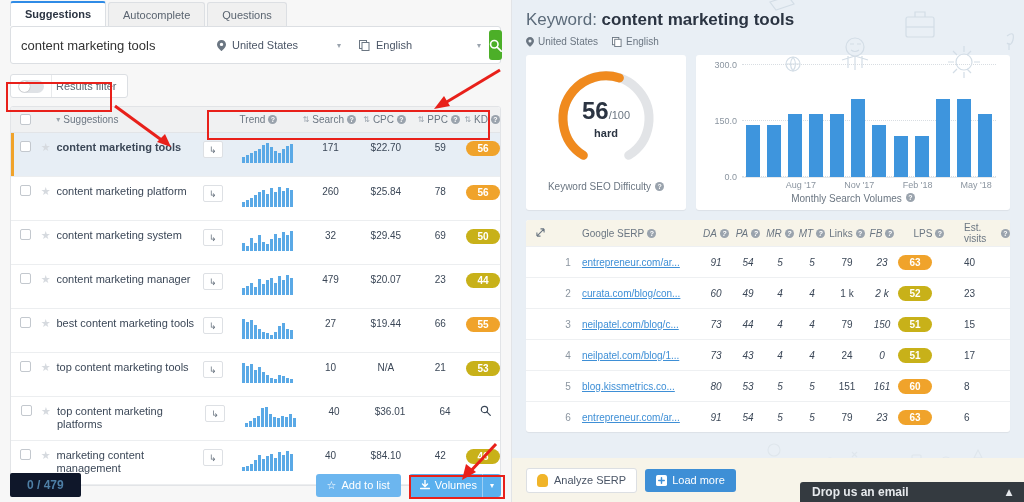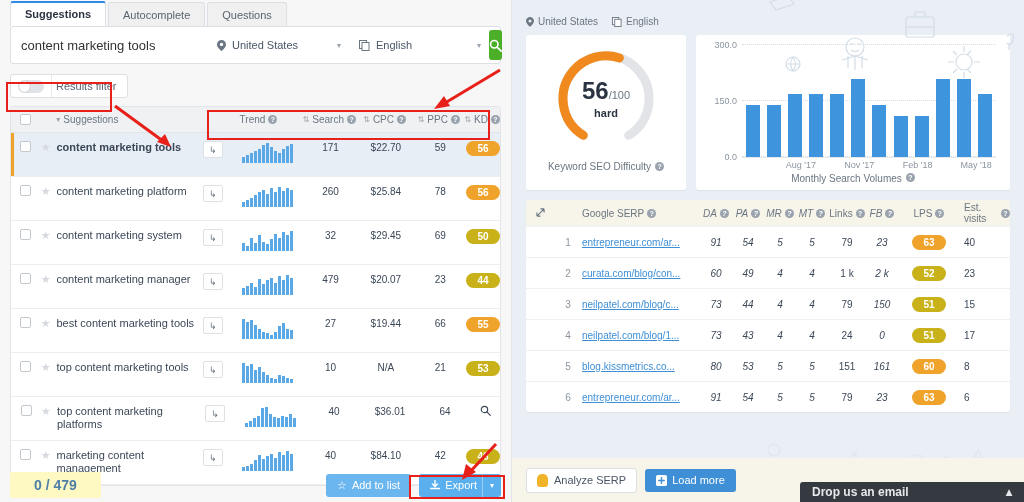--- a/index.html
+++ b/index.html
@@ -125,21 +125,21 @@
   .spark i { width: 3px; background: #5aa9e6; display: block; }
   .num { font-size: 10px; color: #3b4757; text-align: center; padding-top: 1px; }
   .badge {
     display: inline-block; min-width: 34px; padding: 2px 0;
     border-radius: 9px; color: #fff; font-size: 10px; font-weight: bold;
     text-align: center;
   }
   .kd-cell { display: flex; justify-content: center; }
 
   .bottom-bar { position: absolute; left: 0; right: 0; bottom: 0; height: 34px; display: flex; align-items: center; padding: 0 10px; }
-  .counter { background: #fef9c3; color: #4e7fa6; font-size: 14px; font-weight: bold; padding: 5px 24px; border-radius: 2px; }
+  .counter { background: #0f172a; color: #4e7fa6; font-size: 12px; font-weight: bold; padding: 5px 17px; border-radius: 2px; }
   .btn { display: inline-flex; align-items: center; gap: 5px; height: 23px; padding: 0 11px; border-radius: 3px; font-size: 11px; color: #fff; cursor: pointer; border: none; }
   .btn-light { background: #6cb6ef; }
   .btn-blue { background: #5ab0ee; }
   .btn-split { border-left: 1px solid rgba(255,255,255,.4); padding: 0 7px; height: 23px; display: inline-flex; align-items: center; color: #fff; font-size: 8px; }
 
   
   .anno { position: absolute; border: 2px solid #e8201a; pointer-events: none; }
   .arrow { position: absolute; pointer-events: none; }
 
   
@@ -177,21 +177,21 @@
 
   .serp { margin: 10px 14px 0 14px; background: #fff; border-radius: 3px; overflow: hidden; box-shadow: 0 1px 1px rgba(0,0,0,.06); }
   .serp-head { display: flex; align-items: center; height: 26px; background: #f7f4e9; font-size: 10px; color: #6b7682; }
   .serp-row { display: flex; align-items: center; height: 31px; border-top: 1px solid #eef0f2; font-size: 10px; }
   .s-exp { width: 28px; text-align: center; color: #8b95a0; }
   .s-idx { width: 28px; text-align: center; color: #8b95a0; }
   .s-url { width: 118px; }
   .s-url a { color: #3e8fd6; text-decoration: underline; font-size: 10px; cursor: pointer; }
   .s-n   { width: 32px; text-align: center; font-style: italic; }
   .s-n2  { width: 38px; text-align: center; }
-  .s-lps { width: 62px; display: flex; justify-content: center; }
+  .s-lps { width: 62px; display: flex; }
   .s-vis { flex: 1; text-align: left; padding-left: 4px; }
   .serp-head .th-c { display: flex; align-items: center; justify-content: center; gap: 3px; }
   .serp-head .th-l { display: flex; align-items: center; gap: 3px; }
 
   .serp-foot { position: absolute; left: 0; right: 0; bottom: 0; height: 44px; background: #f7f4e9; display: flex; align-items: center; padding: 0 14px; gap: 8px; }
   .btn-white { background: #fff; border: 1px solid #dcdfe3; color: #4a5566; display: inline-flex; align-items: center; gap: 6px; height: 25px; padding: 0 10px; border-radius: 3px; font-size: 11px; cursor: pointer; }
   .bulb { width: 11px; height: 13px; background: #f0b429; border-radius: 5px 5px 3px 3px; display: inline-block; }
   .chatbar { position: absolute; right: 0; bottom: 0; width: 224px; height: 20px; background: #343a40; color: #e6e9ec; font-size: 12px; font-weight: bold; padding: 3px 12px; border-radius: 3px 0 0 0; display: flex; align-items: center; justify-content: space-between; }
 </style>
 </head>
@@ -568,21 +568,21 @@
       <div class="counter">0 / 479</div>
       <div style="margin-left:auto; display:flex; gap:8px; align-items:center;">
         <div class="btn btn-light">
           <span>☆</span>
           <span>Add to list</span>
         </div>
         <div class="btn btn-blue" style="padding-right:0;">
           <svg width="10" height="10" viewBox="0 0 10 10">
               <path d="M5 0v6M2.5 4L5 6.5 7.5 4M0.5 8.5h9" stroke="#fff" stroke-width="1.4" fill="none" stroke-linecap="round"></path>
             </svg>
-          <span>Export</span>
+          <span>Volumes</span>
           <span class="btn-split">▾</span>
         </div>
       </div>
     </div>
 
     <div class="anno" style="left:6px; top:82px; width:106px; height:30px;"></div>
     <div class="anno" style="left:207px; top:110px; width:283px; height:30px;"></div>
     <div class="anno" style="left:409px; top:475px; width:96px; height:24px;"></div>
     <svg class="arrow" style="left:105px; top:100px; width:70px; height:48px;" viewBox="0 0 70 48">
         <path d="M62 44 L10 6" stroke="#e8201a" stroke-width="3" fill="none"></path>
@@ -620,20 +620,24 @@
           <circle cx="374" cy="470" r="4"></circle>
         <path d="M292 470 l6 6 M298 470 l-6 6 M340 452 l5 5 M345 452 l-5 5"></path>
         <rect x="400" y="455" width="9" height="9" rx="1"></rect>
           <circle cx="434" cy="462" r="5"></circle>
         <path d="M466 450 l4 8 l-8 0 Z"></path>
           <path d="M484 470 l6 0 M487 467 l0 6"></path>
       </g>
     </svg>
 
     <div class="rp-head">
+      <div class="rp-title">
+        <span>Keyword:</span>
+        <b>content marketing tools</b>
+      </div>
       <div class="rp-meta">
         <span>
           <svg width="8" height="10" viewBox="0 0 9 11">
               <path d="M4.5 0C2 0 0 2 0 4.4 0 7.6 4.5 11 4.5 11S9 7.6 9 4.4C9 2 7 0 4.5 0zm0 6.1a1.7 1.7 0 110-3.4 1.7 1.7 0 010 3.4z" fill="#6b7682"></path>
             </svg>
           <span>United States</span>
         </span>
         <span>
           <svg width="10" height="10" viewBox="0 0 11 11">
               <rect x="0.5" y="0.5" width="7" height="8" fill="#fff" stroke="#6b7682"></rect>

